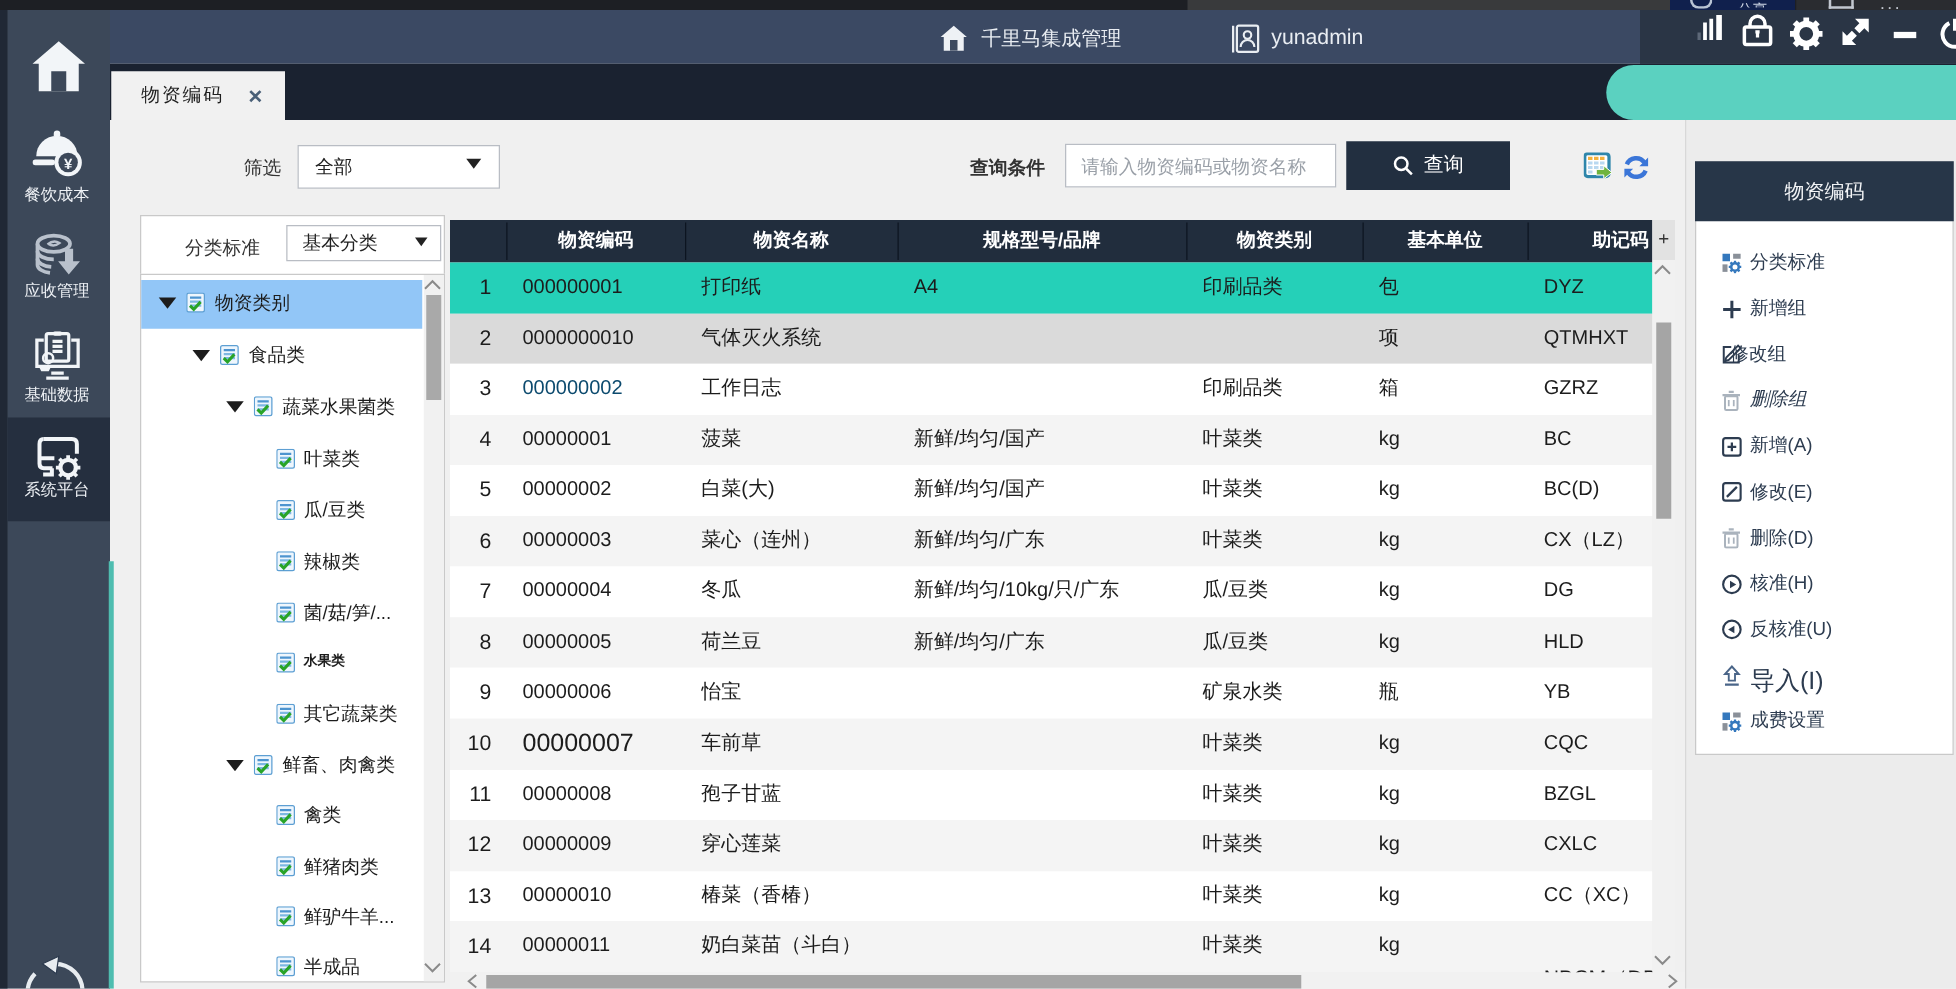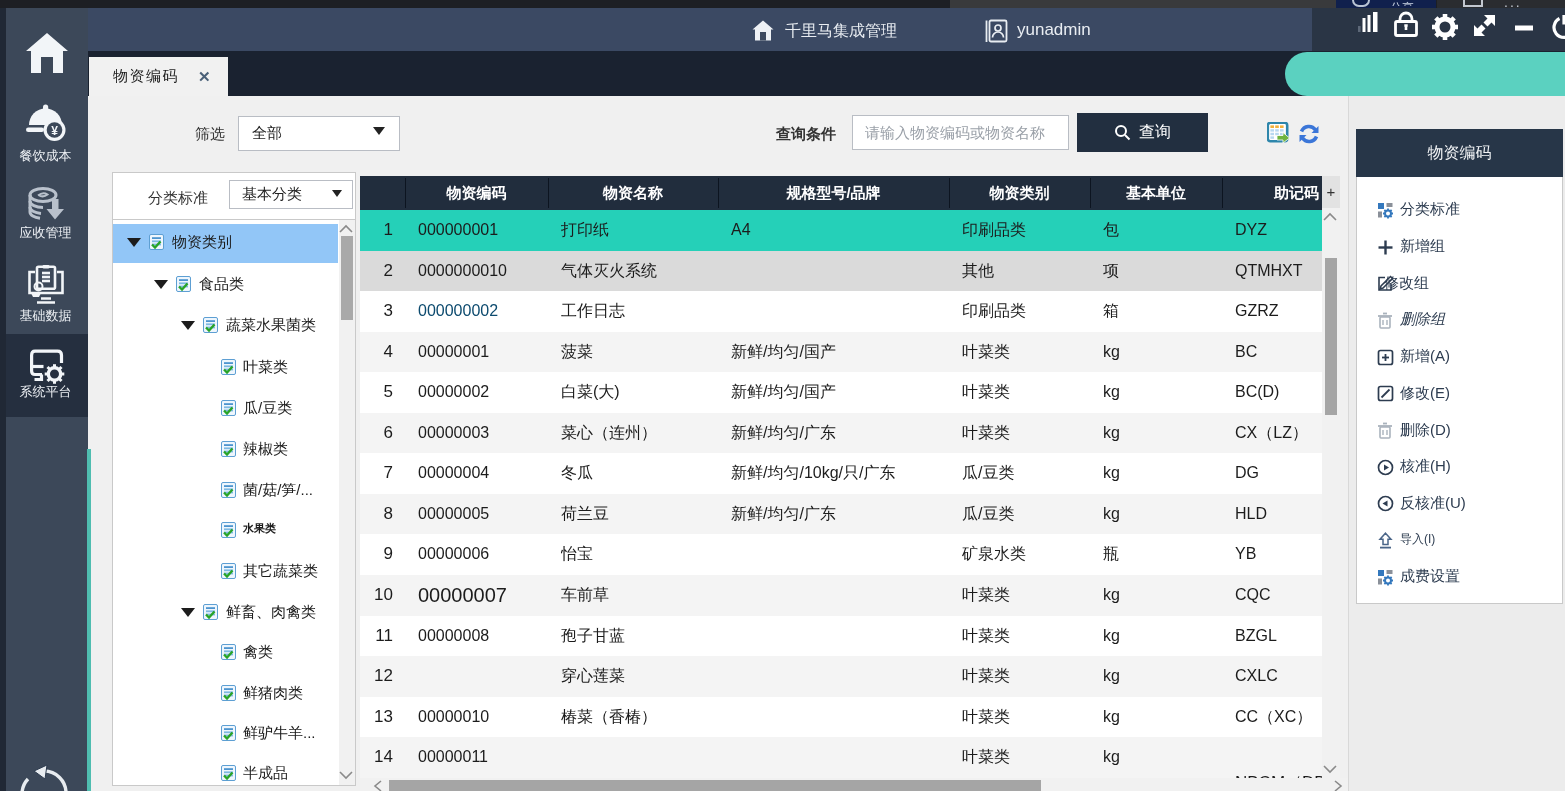--- a/index.html
+++ b/index.html
@@ -378,21 +378,20 @@
         <div style="position:absolute;left:58px;top:34.0px;width:130px;height:40.55px;line-height:40.55px;color:#1c1c1c;font-size:16px;white-space:nowrap;overflow:hidden;">000000001</div>
         <div style="position:absolute;left:201px;top:34.0px;width:157px;height:40.55px;line-height:40.55px;color:#1c1c1c;font-size:16px;white-space:nowrap;overflow:hidden;">打印纸</div>
         <div style="position:absolute;left:371px;top:34.0px;width:218px;height:40.55px;line-height:40.55px;color:#1c1c1c;font-size:16px;white-space:nowrap;overflow:hidden;">A4</div>
         <div style="position:absolute;left:602px;top:34.0px;width:128px;height:40.55px;line-height:40.55px;color:#1c1c1c;font-size:16px;white-space:nowrap;overflow:hidden;">印刷品类</div>
         <div style="position:absolute;left:743px;top:34.0px;width:119px;height:40.55px;line-height:40.55px;color:#1c1c1c;font-size:16px;white-space:nowrap;overflow:hidden;">包</div>
         <div style="position:absolute;left:875px;top:34.0px;width:105px;height:40.55px;line-height:40.55px;color:#1c1c1c;font-size:16px;white-space:nowrap;overflow:hidden;">DYZ</div>
         <div style="position:absolute;left:0;top:74.5px;width:962px;height:40.55px;background:#dadada;"></div>
         <div style="position:absolute;left:0;top:74.5px;width:33px;height:40.55px;line-height:40.55px;text-align:right;color:#1c1c1c;font-size:17px;">2</div>
         <div style="position:absolute;left:58px;top:74.5px;width:130px;height:40.55px;line-height:40.55px;color:#1c1c1c;font-size:16px;white-space:nowrap;overflow:hidden;">0000000010</div>
         <div style="position:absolute;left:201px;top:74.5px;width:157px;height:40.55px;line-height:40.55px;color:#1c1c1c;font-size:16px;white-space:nowrap;overflow:hidden;">气体灭火系统</div>
-        <div style="position:absolute;left:602px;top:74.5px;width:128px;height:40.55px;line-height:40.55px;color:#1c1c1c;font-size:16px;white-space:nowrap;overflow:hidden;">其他</div>
         <div style="position:absolute;left:743px;top:74.5px;width:119px;height:40.55px;line-height:40.55px;color:#1c1c1c;font-size:16px;white-space:nowrap;overflow:hidden;">项</div>
         <div style="position:absolute;left:875px;top:74.5px;width:105px;height:40.55px;line-height:40.55px;color:#1c1c1c;font-size:16px;white-space:nowrap;overflow:hidden;">QTMHXT</div>
         <div style="position:absolute;left:0;top:115.1px;width:962px;height:40.55px;background:#ffffff;"></div>
         <div style="position:absolute;left:0;top:115.1px;width:33px;height:40.55px;line-height:40.55px;text-align:right;color:#1c1c1c;font-size:17px;">3</div>
         <div style="position:absolute;left:58px;top:115.1px;width:130px;height:40.55px;line-height:40.55px;color:#0c4a6e;font-size:16px;white-space:nowrap;overflow:hidden;">000000002</div>
         <div style="position:absolute;left:201px;top:115.1px;width:157px;height:40.55px;line-height:40.55px;color:#1c1c1c;font-size:16px;white-space:nowrap;overflow:hidden;">工作日志</div>
         <div style="position:absolute;left:602px;top:115.1px;width:128px;height:40.55px;line-height:40.55px;color:#1c1c1c;font-size:16px;white-space:nowrap;overflow:hidden;">印刷品类</div>
         <div style="position:absolute;left:743px;top:115.1px;width:119px;height:40.55px;line-height:40.55px;color:#1c1c1c;font-size:16px;white-space:nowrap;overflow:hidden;">箱</div>
         <div style="position:absolute;left:875px;top:115.1px;width:105px;height:40.55px;line-height:40.55px;color:#1c1c1c;font-size:16px;white-space:nowrap;overflow:hidden;">GZRZ</div>
         <div style="position:absolute;left:0;top:155.6px;width:962px;height:40.55px;background:#f4f4f4;"></div>
@@ -451,34 +450,36 @@
         <div style="position:absolute;left:875px;top:399.0px;width:105px;height:40.55px;line-height:40.55px;color:#1c1c1c;font-size:16px;white-space:nowrap;overflow:hidden;">CQC</div>
         <div style="position:absolute;left:0;top:439.5px;width:962px;height:40.55px;background:#ffffff;"></div>
         <div style="position:absolute;left:0;top:439.5px;width:33px;height:40.55px;line-height:40.55px;text-align:right;color:#1c1c1c;font-size:17px;">11</div>
         <div style="position:absolute;left:58px;top:439.5px;width:130px;height:40.55px;line-height:40.55px;color:#1c1c1c;font-size:16px;white-space:nowrap;overflow:hidden;">00000008</div>
         <div style="position:absolute;left:201px;top:439.5px;width:157px;height:40.55px;line-height:40.55px;color:#1c1c1c;font-size:16px;white-space:nowrap;overflow:hidden;">孢子甘蓝</div>
         <div style="position:absolute;left:602px;top:439.5px;width:128px;height:40.55px;line-height:40.55px;color:#1c1c1c;font-size:16px;white-space:nowrap;overflow:hidden;">叶菜类</div>
         <div style="position:absolute;left:743px;top:439.5px;width:119px;height:40.55px;line-height:40.55px;color:#1c1c1c;font-size:16px;white-space:nowrap;overflow:hidden;">kg</div>
         <div style="position:absolute;left:875px;top:439.5px;width:105px;height:40.55px;line-height:40.55px;color:#1c1c1c;font-size:16px;white-space:nowrap;overflow:hidden;">BZGL</div>
         <div style="position:absolute;left:0;top:480.1px;width:962px;height:40.55px;background:#f4f4f4;"></div>
         <div style="position:absolute;left:0;top:480.1px;width:33px;height:40.55px;line-height:40.55px;text-align:right;color:#1c1c1c;font-size:17px;">12</div>
+        <div style="position:absolute;left:58px;top:480.1px;width:130px;height:40.55px;line-height:40.55px;color:#1c1c1c;font-size:16px;white-space:nowrap;overflow:hidden;">00000009</div>
         <div style="position:absolute;left:201px;top:480.1px;width:157px;height:40.55px;line-height:40.55px;color:#1c1c1c;font-size:16px;white-space:nowrap;overflow:hidden;">穿心莲菜</div>
         <div style="position:absolute;left:602px;top:480.1px;width:128px;height:40.55px;line-height:40.55px;color:#1c1c1c;font-size:16px;white-space:nowrap;overflow:hidden;">叶菜类</div>
         <div style="position:absolute;left:743px;top:480.1px;width:119px;height:40.55px;line-height:40.55px;color:#1c1c1c;font-size:16px;white-space:nowrap;overflow:hidden;">kg</div>
         <div style="position:absolute;left:875px;top:480.1px;width:105px;height:40.55px;line-height:40.55px;color:#1c1c1c;font-size:16px;white-space:nowrap;overflow:hidden;">CXLC</div>
         <div style="position:absolute;left:0;top:520.6px;width:962px;height:40.55px;background:#ffffff;"></div>
         <div style="position:absolute;left:0;top:520.6px;width:33px;height:40.55px;line-height:40.55px;text-align:right;color:#1c1c1c;font-size:17px;">13</div>
         <div style="position:absolute;left:58px;top:520.6px;width:130px;height:40.55px;line-height:40.55px;color:#1c1c1c;font-size:16px;white-space:nowrap;overflow:hidden;">00000010</div>
         <div style="position:absolute;left:201px;top:520.6px;width:157px;height:40.55px;line-height:40.55px;color:#1c1c1c;font-size:16px;white-space:nowrap;overflow:hidden;">椿菜（香椿）</div>
         <div style="position:absolute;left:602px;top:520.6px;width:128px;height:40.55px;line-height:40.55px;color:#1c1c1c;font-size:16px;white-space:nowrap;overflow:hidden;">叶菜类</div>
         <div style="position:absolute;left:743px;top:520.6px;width:119px;height:40.55px;line-height:40.55px;color:#1c1c1c;font-size:16px;white-space:nowrap;overflow:hidden;">kg</div>
         <div style="position:absolute;left:875px;top:520.6px;width:105px;height:40.55px;line-height:40.55px;color:#1c1c1c;font-size:16px;white-space:nowrap;overflow:hidden;">CC（XC）</div>
         <div style="position:absolute;left:0;top:561.1px;width:962px;height:40.55px;background:#f4f4f4;"></div>
         <div style="position:absolute;left:0;top:561.1px;width:33px;height:40.55px;line-height:40.55px;text-align:right;color:#1c1c1c;font-size:17px;">14</div>
         <div style="position:absolute;left:58px;top:561.1px;width:130px;height:40.55px;line-height:40.55px;color:#1c1c1c;font-size:16px;white-space:nowrap;overflow:hidden;">00000011</div>
+        <div style="position:absolute;left:201px;top:561.1px;width:157px;height:40.55px;line-height:40.55px;color:#1c1c1c;font-size:16px;white-space:nowrap;overflow:hidden;">奶白菜苗（斗白）</div>
         <div style="position:absolute;left:602px;top:561.1px;width:128px;height:40.55px;line-height:40.55px;color:#1c1c1c;font-size:16px;white-space:nowrap;overflow:hidden;">叶菜类</div>
         <div style="position:absolute;left:743px;top:561.1px;width:119px;height:40.55px;line-height:40.55px;color:#1c1c1c;font-size:16px;white-space:nowrap;overflow:hidden;">kg</div>
         <div style="position:absolute;left:875px;top:587px;width:105px;height:40.55px;line-height:40.55px;color:#1c1c1c;font-size:17px;white-space:nowrap;overflow:hidden;">NBCM（DB</div>
       </div>
     </div>
 
   <div class="abs" style="left:1322px;top:176px;width:18px;height:32px;background:#e2e2e2;color:#333;font-size:15px;text-align:center;line-height:32px;">+</div>
   <div class="abs" style="left:1322px;top:208px;width:18px;height:570px;background:#f1f1f1;"></div>
   <div class="abs" style="left:1325px;top:258px;width:12px;height:157px;background:#a5a5a5;"></div>
   <div class="abs" id="tbl-sb-up" style="left:1322px;top:210px;"><svg width="16" height="13" viewBox="0 0 16 13">
@@ -564,21 +565,21 @@
       <div style="position:absolute;left:44px;top:280.2px;font-size:15px;color:#2d3c50;white-space:nowrap;">核准(H)</div>
       <div style="position:absolute;left:21px;top:318.4px;width:17px;height:17px;"><svg width="17" height="17" viewBox="0 0 17 17">
           <circle cx="8.5" cy="8.5" r="7" fill="none" stroke="#2d3c50" stroke-width="1.7"></circle>
           <path d="M10.5 5.5 L5.5 8.5 L10.5 11.5 Z" fill="#2d3c50"></path>
         </svg></div>
       <div style="position:absolute;left:44px;top:316.9px;font-size:15px;color:#2d3c50;white-space:nowrap;">反核准(U)</div>
       <div style="position:absolute;left:21px;top:355.1px;width:17px;height:17px;"><svg width="17" height="17" viewBox="0 0 17 17">
           <path d="M8.5 1.2 L14 7.2 L11 7.2 L11 12.5 L6 12.5 L6 7.2 L3 7.2 Z" fill="none" stroke="#4a6588" stroke-width="1.5"></path>
           <line x1="3" y1="15.6" x2="14" y2="15.6" stroke="#4a6588" stroke-width="1.8"></line>
         </svg></div>
-      <div style="position:absolute;left:44px;top:353.6px;font-size:12px;color:#2d3c50;white-space:nowrap;">导入(I)</div>
+      <div style="position:absolute;left:44px;top:353.6px;font-size:20px;color:#2d3c50;white-space:nowrap;">导入(I)</div>
       <div style="position:absolute;left:21px;top:391.8px;width:17px;height:17px;"><svg width="17" height="17" viewBox="0 0 17 17">
           <rect x="1" y="1" width="6" height="6" fill="#3478bd"></rect>
           <rect x="9.5" y="1" width="6" height="4" fill="#8a9099"></rect>
           <rect x="1" y="9.5" width="4" height="6" fill="#8a9099"></rect>
           <g transform="translate(11,11.5)">
             <circle cx="0" cy="0" r="3" fill="none" stroke="#3478bd" stroke-width="2"></circle>
             <g stroke="#3478bd" stroke-width="1.8">
               <line x1="0" y1="-5" x2="0" y2="-3.4"></line>
               <line x1="0" y1="3.4" x2="0" y2="5"></line>
               <line x1="-5" y1="0" x2="-3.4" y2="0"></line>

